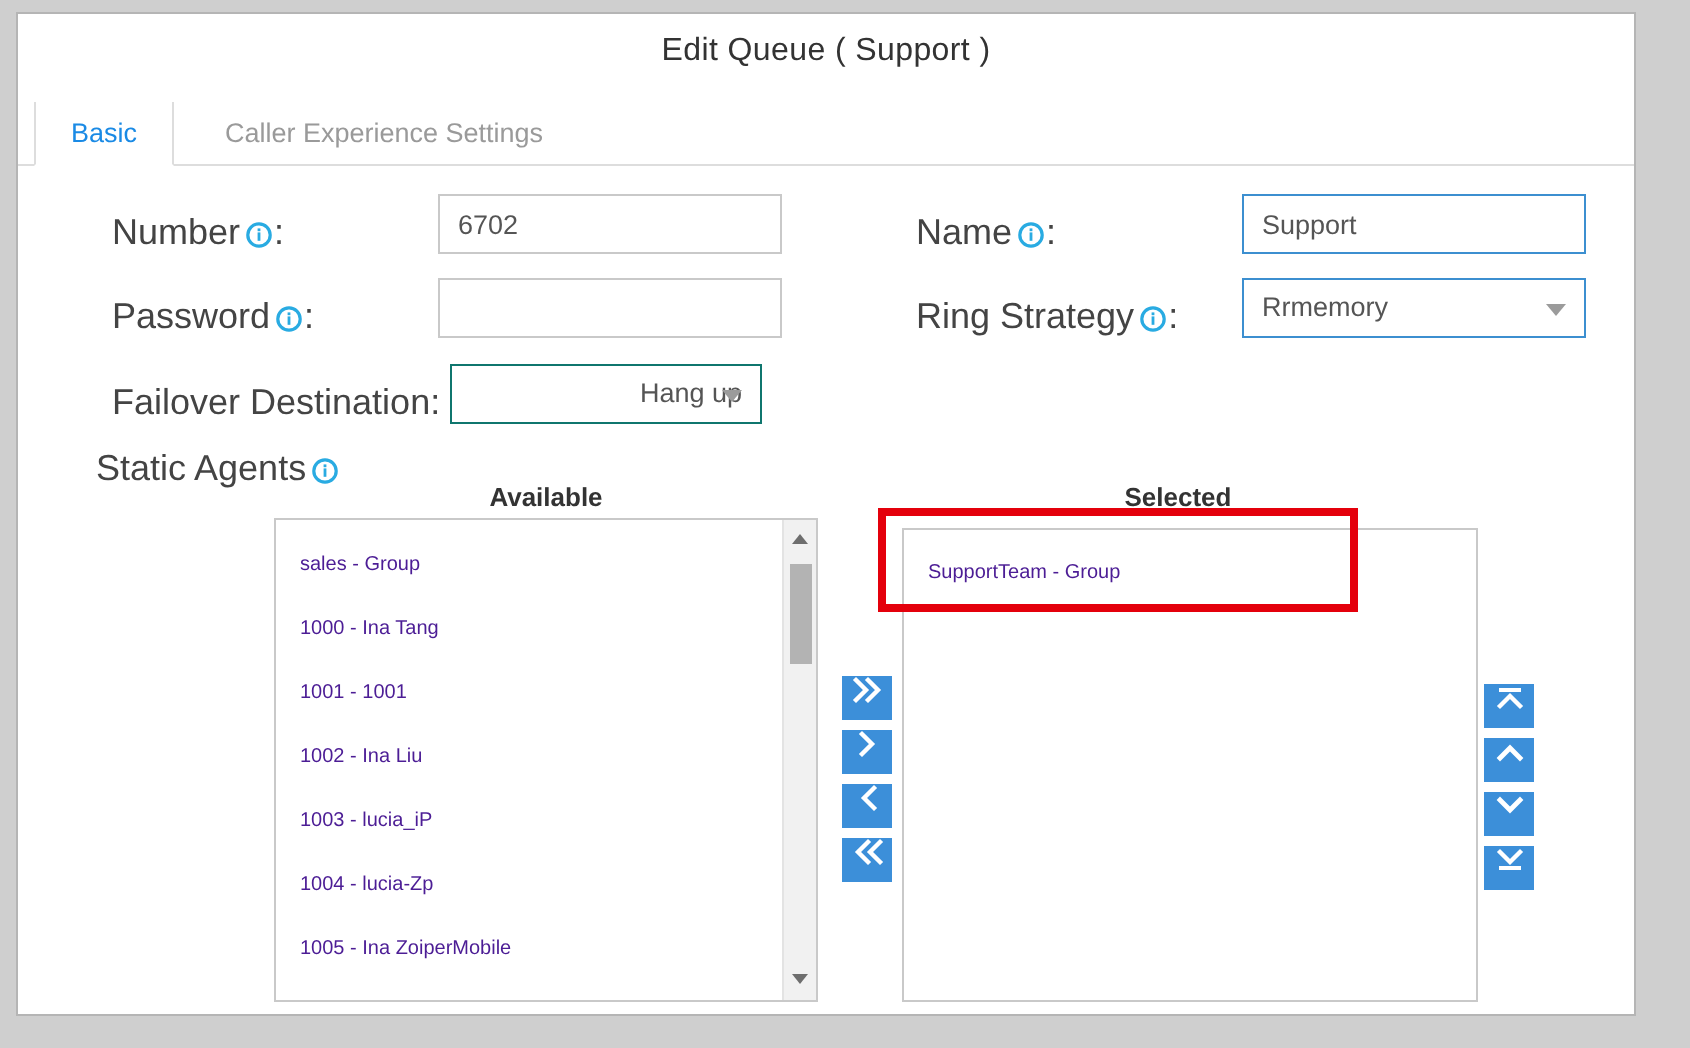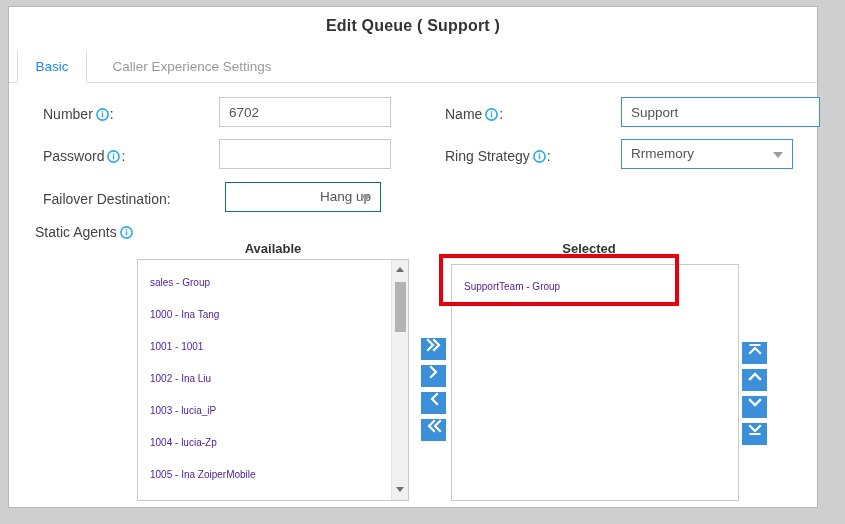--- a/index.html
+++ b/index.html
@@ -35,21 +35,21 @@
   }
 
   
   .dialog-title {
     position: absolute;
     left: 0;
     top: 10px;
     width: 100%;
     text-align: center;
     font-size: 16px;
-    font-weight: bold;
+    font-weight: normal;
     color: #333333;
     letter-spacing: .2px;
   }
 
   
   .tab-bar {
     position: absolute;
     left: 0;
     top: 44px;
     width: 100%;
@@ -79,23 +79,24 @@
   .tab-caller {
     left: 88px;
     width: 190px;
     color: #9a9a9a;
     background: transparent;
   }
 
   
   .field-label {
     position: absolute;
-    font-size: 14px;
+    font-size: 18px;
     color: #444444;
     white-space: nowrap;
+    margin-left: 13px;
   }
   .info-icon {
     display: inline-block;
     vertical-align: -2px;
     width: 13px;
     height: 13px;
     margin: 0 1px 0 3px;
   }
   .info-icon svg { display: block; }
 
@@ -276,21 +277,21 @@
           </svg></span>
     </div>
 
     <div class="field-label" style="left:436px; top:99px;">
       <span>Name</span><span class="info-icon"><svg width="13" height="13" viewBox="0 0 13 13">
             <circle cx="6.5" cy="6.5" r="5.6" fill="none" stroke="#29abe2" stroke-width="1.6"></circle>
             <rect x="5.8" y="5.2" width="1.4" height="4.2" fill="#29abe2"></rect>
             <rect x="5.8" y="3.2" width="1.4" height="1.4" fill="#29abe2"></rect>
           </svg></span><span>:</span>
     </div>
-    <input class="text-input focused" style="left: 612px; top: 90px; width: 199px;" value="Support">
+    <input class="text-input focused" style="left: 612px; top: 90px; width: 172px;" value="Support">
 
     <div class="field-label" style="left:436px; top:141px;">
       <span>Ring Strategy</span><span class="info-icon"><svg width="13" height="13" viewBox="0 0 13 13">
             <circle cx="6.5" cy="6.5" r="5.6" fill="none" stroke="#29abe2" stroke-width="1.6"></circle>
             <rect x="5.8" y="5.2" width="1.4" height="4.2" fill="#29abe2"></rect>
             <rect x="5.8" y="3.2" width="1.4" height="1.4" fill="#29abe2"></rect>
           </svg></span><span>:</span>
     </div>
     <div class="select-box focused" style="left:612px; top:132px; width:172px;">
       <span>Rrmemory</span>

